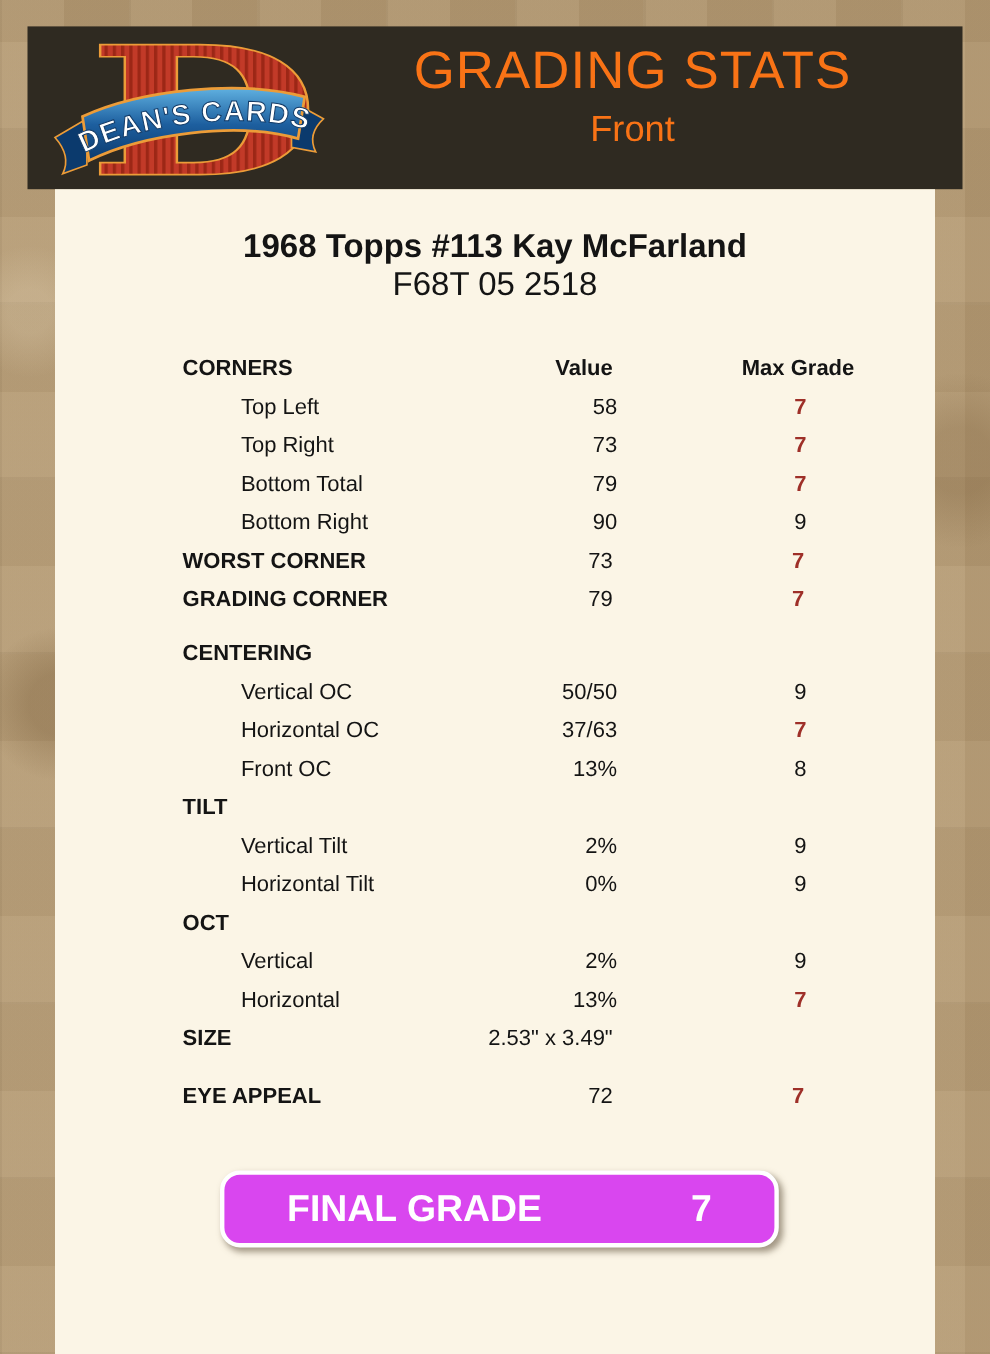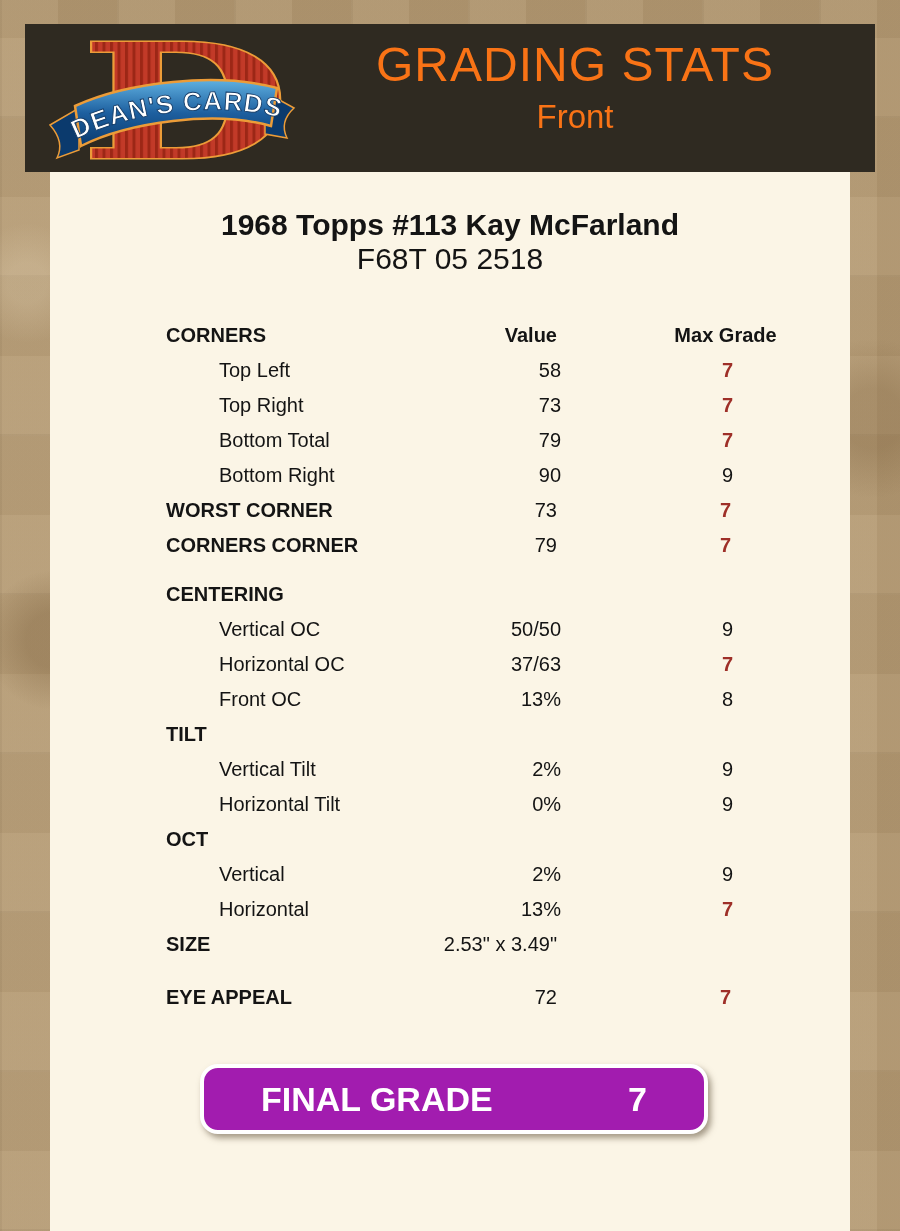--- a/index.html
+++ b/index.html
@@ -42,21 +42,21 @@
   .row.header-row .label{font-weight:bold;}
   .row .value{width:140px;text-align:right;white-space:nowrap;}
   .row .grade{width:300px;text-align:center;}
   .row.header-row .value,.row.header-row .grade{font-weight:bold;}
   .grade.red{color:#9e2f28;font-weight:bold;}
   .gap14{height:14px;}
   .gap18{height:18px;}
   .final-btn{
     box-sizing:border-box;
     margin:49px 0 0 150px;width:508px;height:70px;
-    background:#a21caf;border:4px solid #ffffff;border-radius:18px;
+    background:#d946ef;border:4px solid #ffffff;border-radius:18px;
     box-shadow:3px 4px 6px rgba(90,75,52,0.55);
     display:flex;align-items:center;justify-content:space-between;
     padding:0 57px;cursor:pointer;
   }
   .final-btn span{color:#ffffff;font-size:34px;font-weight:bold;white-space:nowrap;}
 </style>
 </head>
 <body>
 
 <div class="page">
@@ -134,21 +134,21 @@
         <div class="grade">9</div>
       </div>
 
       <div class="row section">
         <div class="label">WORST CORNER</div>
         <div class="value">73</div>
         <div class="grade red">7</div>
       </div>
 
       <div class="row section">
-        <div class="label">CORNERS CORNER</div>
+        <div class="label">GRADING CORNER</div>
         <div class="value">79</div>
         <div class="grade red">7</div>
       </div>
 
       <div class="gap14"></div>
 
       <div class="row section">
         <div class="label">CENTERING</div>
         <div class="value"></div>
         <div class="grade"></div>

